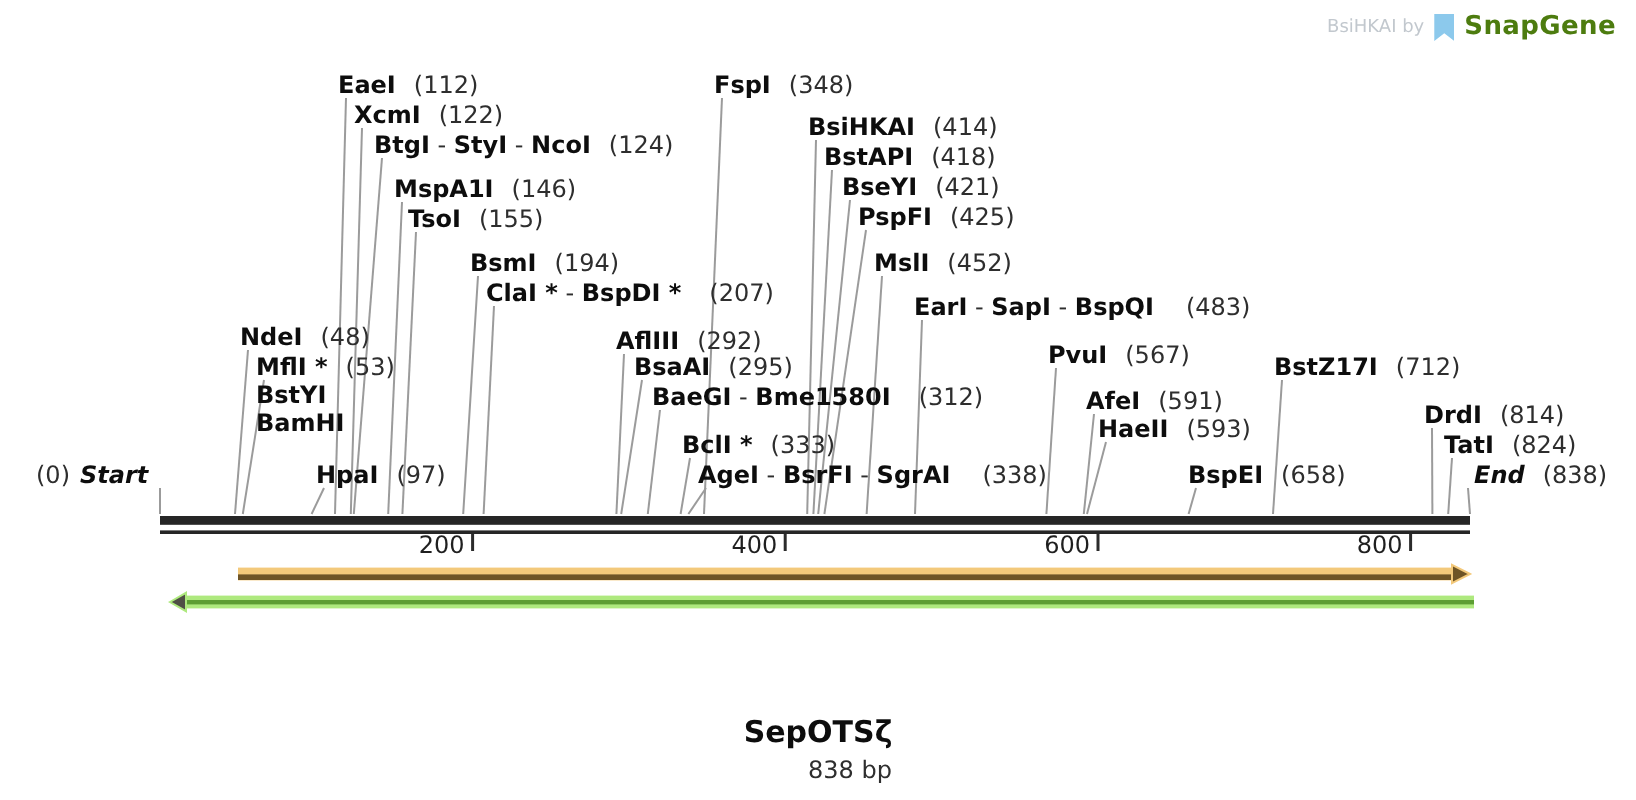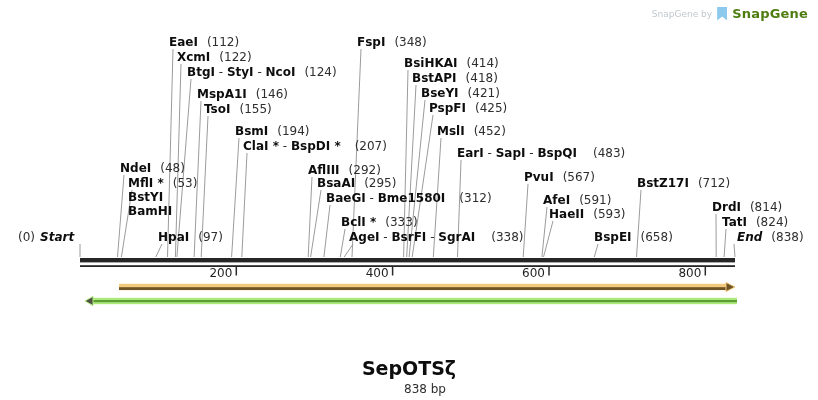--- a/index.html
+++ b/index.html
@@ -13,30 +13,30 @@
   .sg-brand{font-size:13px;color:#4d7c0f;font-weight:600;letter-spacing:.2px;}
   
   svg text{font-family:"DejaVu Sans",sans-serif;font-size:12px;fill:#1a1a1a;}
   .ename{font-weight:bold;fill:#0d0d0d;}
   .pos{fill:#2e2e2e;font-weight:normal;}
   .sep{fill:#2e2e2e;font-weight:normal;}
   .it{font-style:italic;}
   .ruler-num{fill:#1f1f1f;}
   
   .title-block{position:absolute;left:0;top:357px;width:100%;text-align:center;}
-  .map-title{font-size:19px;font-weight:bold;color:#0d0d0d;}
+  .map-title{font-size:15px;font-weight:bold;color:#0d0d0d;}
   .map-length{font-size:12px;color:#2e2e2e;margin-top:3px;padding-left:32px;}
 </style>
 </head>
 <body>
 
 <div class="frame">
 
   <div class="watermark">
-    <span class="wm-created">SnapGene by</span>
+    <span class="wm-created">BsiHKAI by</span>
     <span class="sg-icon"></span>
     <span class="sg-brand">SnapGene</span>
   </div>
 
   <svg width="818" height="345" viewBox="0 0 818 345" xmlns="http://www.w3.org/2000/svg">
       <line x1="173" y1="49" x2="167.5" y2="257" stroke="#9b9b9b" stroke-width="1"></line>
       <line x1="181" y1="64" x2="175.4" y2="257" stroke="#9b9b9b" stroke-width="1"></line>
       <line x1="191" y1="79" x2="176.9" y2="257" stroke="#9b9b9b" stroke-width="1"></line>
       <line x1="201" y1="101" x2="194.1" y2="257" stroke="#9b9b9b" stroke-width="1"></line>
       <line x1="208" y1="116" x2="201.2" y2="257" stroke="#9b9b9b" stroke-width="1"></line>

